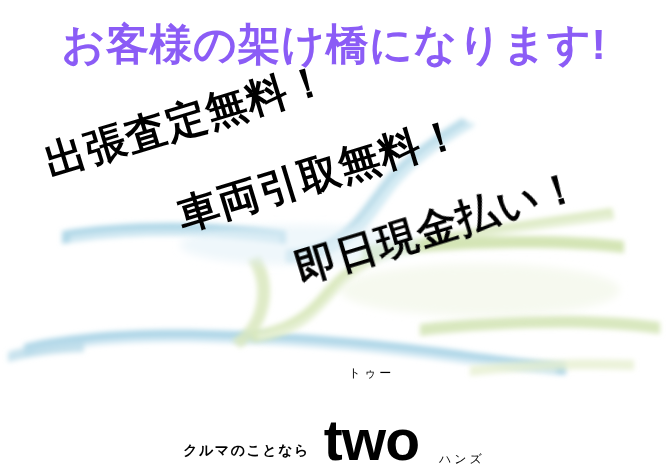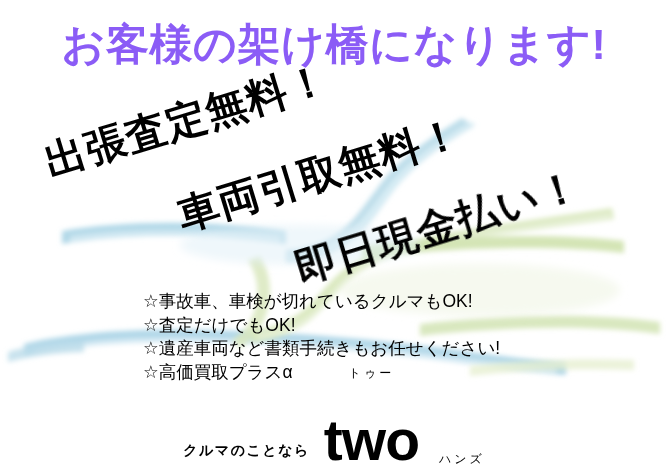--- a/index.html
+++ b/index.html
@@ -193,26 +193,20 @@
       <ellipse cx="480" cy="290" rx="140" ry="26" fill="#edf4e0" opacity="0.5"></ellipse>
     </g>
   </svg>
 
   <div id="headline" style="color:#8b5cf6;">お客様の架け橋になります!</div>
 
   <div id="slogan-1" class="slogan">出張査定無料！</div>
   <div id="slogan-2" class="slogan">車両引取無料！</div>
   <div id="slogan-3" class="slogan">即日現金払い！</div>
 
-  <div id="bullets">
-    <span class="bullet-line"><span class="star">☆</span><span>事故車、車検が切れているクルマもOK!</span></span>
-    <span class="bullet-line"><span class="star">☆</span><span>査定だけでもOK!</span></span>
-    <span class="bullet-line"><span class="star">☆</span><span>遺産車両など書類手続きもお任せください!</span></span>
-    <span class="bullet-line"><span class="star">☆</span><span>高価買取プラスα</span></span>
-  </div>
 
   <div id="logo-lockup">
     <div id="tagline">クルマのことなら</div>
     <div id="wordmark">
       <div class="ruby-word">
         <span class="ruby-text">トゥー</span>
         <span class="base-text">two</span>
       </div>
       <div class="ruby-word">
         <span class="ruby-text">ハンズ</span>

